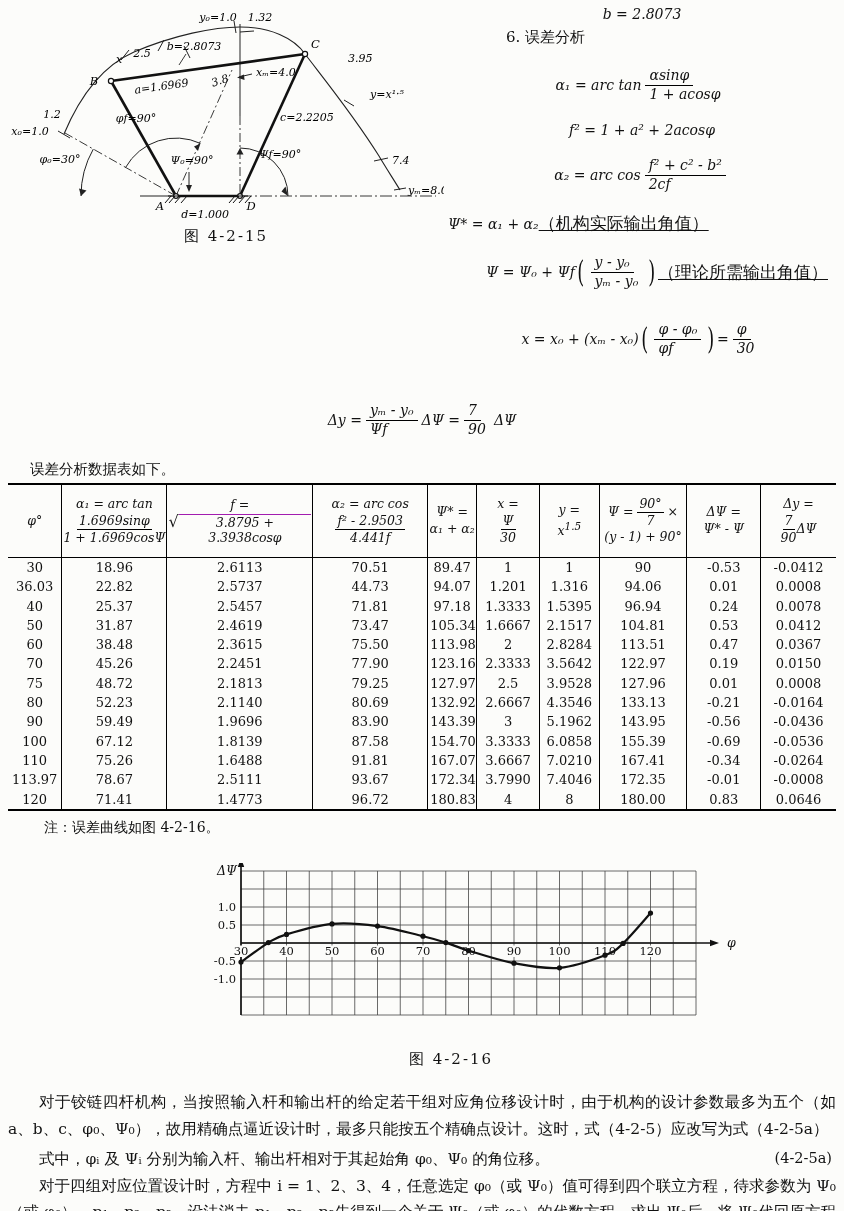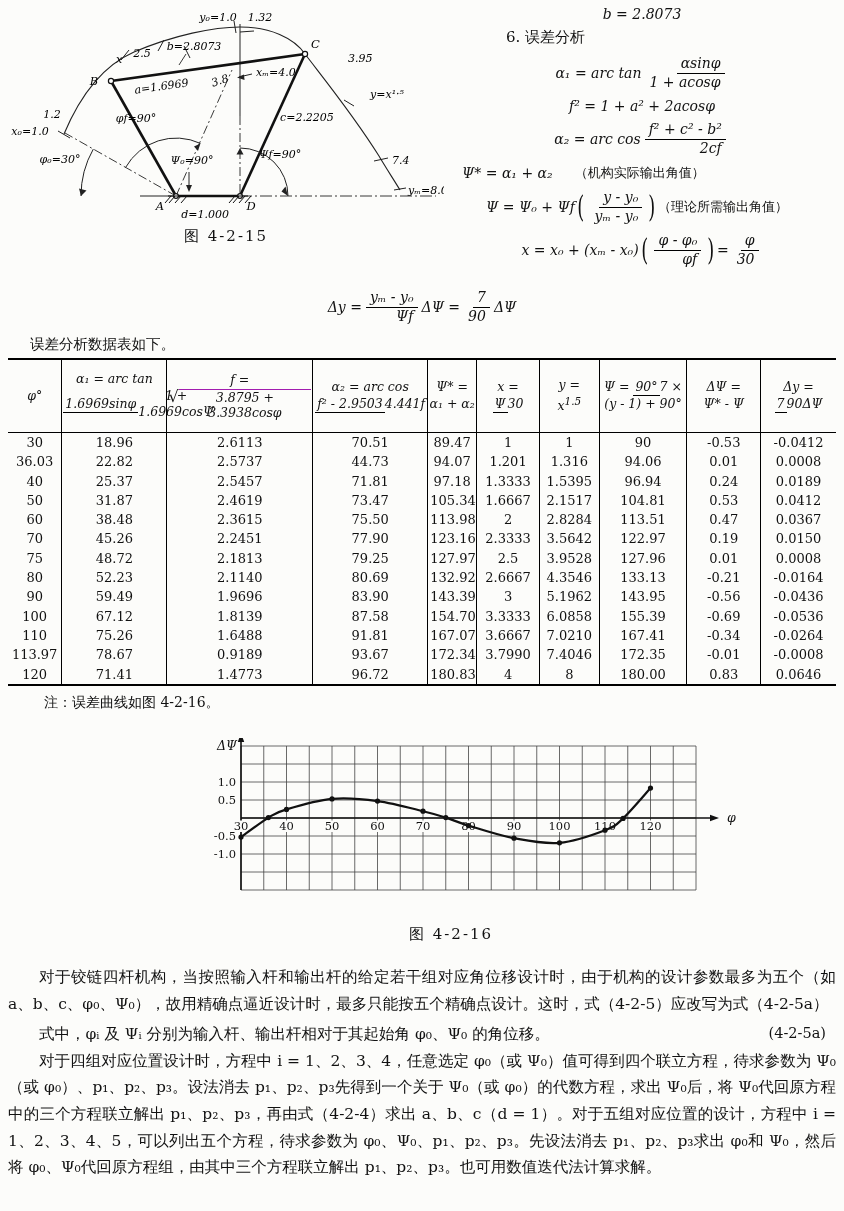--- a/index.html
+++ b/index.html
@@ -11,51 +11,51 @@
   }
   .page{padding:4px 8px 0 8px;}
   
   .toprow{display:flex;width:100%;}
   .figbox{width:436px;flex:0 0 436px;}
   .figcaption{text-align:center;font-size:15px;letter-spacing:2px;margin-top:2px;}
   .rightcol{flex:1;padding-left:4px;}
   .bline{text-align:center;font-style:italic;margin:2px 0 6px 0;}
   .secline{margin:4px 0 8px 58px;font-size:15px;}
   .fml{display:flex;justify-content:center;align-items:center;margin:7px 0;font-style:italic;}
-  .fml .cjk{font-style:normal;font-size:13px;}
-  .frac{display:inline-flex;flex-direction:column;align-items:flex-end;vertical-align:middle;margin:0 4px;line-height:1.25;}
+  .fml .cjk{font-style:normal;font-size:17px;text-decoration:underline;}
+  .frac{display:inline-flex;flex-direction:column;align-items:flex-start;vertical-align:middle;margin:12px 4px;line-height:1.25;}
   .frac .num{border-bottom:1px solid #000;padding:0 4px;}
   .frac .den{padding:0 4px;}
   .bp{font-size:30px;line-height:0.8;font-style:normal;transform:scaleX(.6);display:inline-block;}
   
   .devline{margin:14px 0 0 22px;font-size:14.5px;}
   .dyrow{display:flex;justify-content:center;align-items:center;margin:14px 0 10px 0;font-style:italic;}
   .introline{margin:10px 0 4px 22px;font-size:14.5px;}
   .params{margin:6px 0 8px 10px;font-style:italic;font-size:14px;}
   
   table.dt{width:100%;border-collapse:collapse;border-top:2.5px solid #000;border-bottom:2.5px solid #000;table-layout:fixed;}
   table.dt th{border-bottom:1.5px solid #000;font-weight:normal;font-size:12.5px;padding:3px 1px;height:66px;vertical-align:middle;}
   table.dt th,table.dt td{border-left:1px solid #000;text-align:center;}
   table.dt th:first-child,table.dt td:first-child{border-left:none;}
   table.dt td{font-size:13px;padding:0 2px;height:19.3px;line-height:19.3px;white-space:nowrap;}
-  .hfrac{display:inline-flex;flex-direction:row;align-items:center;line-height:1.3;font-style:italic;}
+  .hfrac{display:inline-flex;flex-direction:column;align-items:center;line-height:1.3;font-style:italic;text-align:right;}
   .hfrac .num{border-bottom:1px solid #000;padding:0 2px;}
   .hl{font-style:italic;line-height:1.35;}
   .sqrt{display:inline-flex;align-items:flex-start;font-style:italic;}
   .sqrt .sign{font-size:16px;line-height:1.05;font-style:normal;}
   .sqrt .body{border-top:1px solid #a21caf;padding:0 2px;}
   .noteline{margin:8px 0 0 36px;font-size:14px;}
   
   .chartwrap{margin:26px 0 0 188px;width:540px;}
   .chartcap{text-align:center;font-size:15px;letter-spacing:2px;margin:16px 0 0 -30px;}
   
   .paras{margin-top:20px;font-size:15.5px;line-height:1.72;text-align:justify;}
   .paras p{margin:0;text-indent:2em;}
   .eqline{position:relative;text-align:center;font-style:italic;font-size:14.5px;margin:4px 0;}
-  .eqno{position:absolute;right:10px;font-style:normal;}
+  .eqno{position:absolute;right:4px;font-style:normal;}
   .noindent{text-indent:2em;}
   svg text{font-family:"DejaVu Serif","Liberation Serif",serif;}
   .dlabel{font-size:11px;font-style:italic;}
   .dlabelc{font-size:11.5px;font-style:italic;}
 </style>
 </head>
 <body>
 
 <div class="page">
 
@@ -150,21 +150,21 @@
       <div class="fml">
         <span>f² = 1 + a² + 2acosφ</span>
       </div>
       <div class="fml">
         <span>α₂ = arc cos</span>
         <span class="frac">
           <span class="num">f² + c² - b²</span>
           <span class="den">2cf</span>
         </span>
       </div>
-      <div class="fml" style="justify-content:flex-start;margin-left:14px;gap:22px;">
+      <div class="fml" style="justify-content:flex-start;margin-left:0;">
         <span>Ψ* = α₁ + α₂</span>
         <span class="cjk">（机构实际输出角值）</span>
       </div>
       <div class="fml" style="justify-content:flex-start;margin-left:38px;">
         <span>Ψ = Ψ₀ + Ψf</span>
         <span class="bp">(</span>
         <span class="frac">
           <span class="num">y - y₀</span>
           <span class="den">yₘ - y₀</span>
         </span>
@@ -307,21 +307,21 @@
         <tr>
           <td>40</td>
           <td>25.37</td>
           <td>2.5457</td>
           <td>71.81</td>
           <td>97.18</td>
           <td>1.3333</td>
           <td>1.5395</td>
           <td>96.94</td>
           <td>0.24</td>
-          <td>0.0189</td>
+          <td>0.0078</td>
         </tr>
         <tr>
           <td>50</td>
           <td>31.87</td>
           <td>2.4619</td>
           <td>73.47</td>
           <td>105.34</td>
           <td>1.6667</td>
           <td>2.1517</td>
           <td>104.81</td>
@@ -408,21 +408,21 @@
           <td>167.07</td>
           <td>3.6667</td>
           <td>7.0210</td>
           <td>167.41</td>
           <td>-0.34</td>
           <td>-0.0264</td>
         </tr>
         <tr>
           <td>113.97</td>
           <td>78.67</td>
-          <td>0.9189</td>
+          <td>2.5111</td>
           <td>93.67</td>
           <td>172.34</td>
           <td>3.7990</td>
           <td>7.4046</td>
           <td>172.35</td>
           <td>-0.01</td>
           <td>-0.0008</td>
         </tr>
         <tr>
           <td>120</td>

